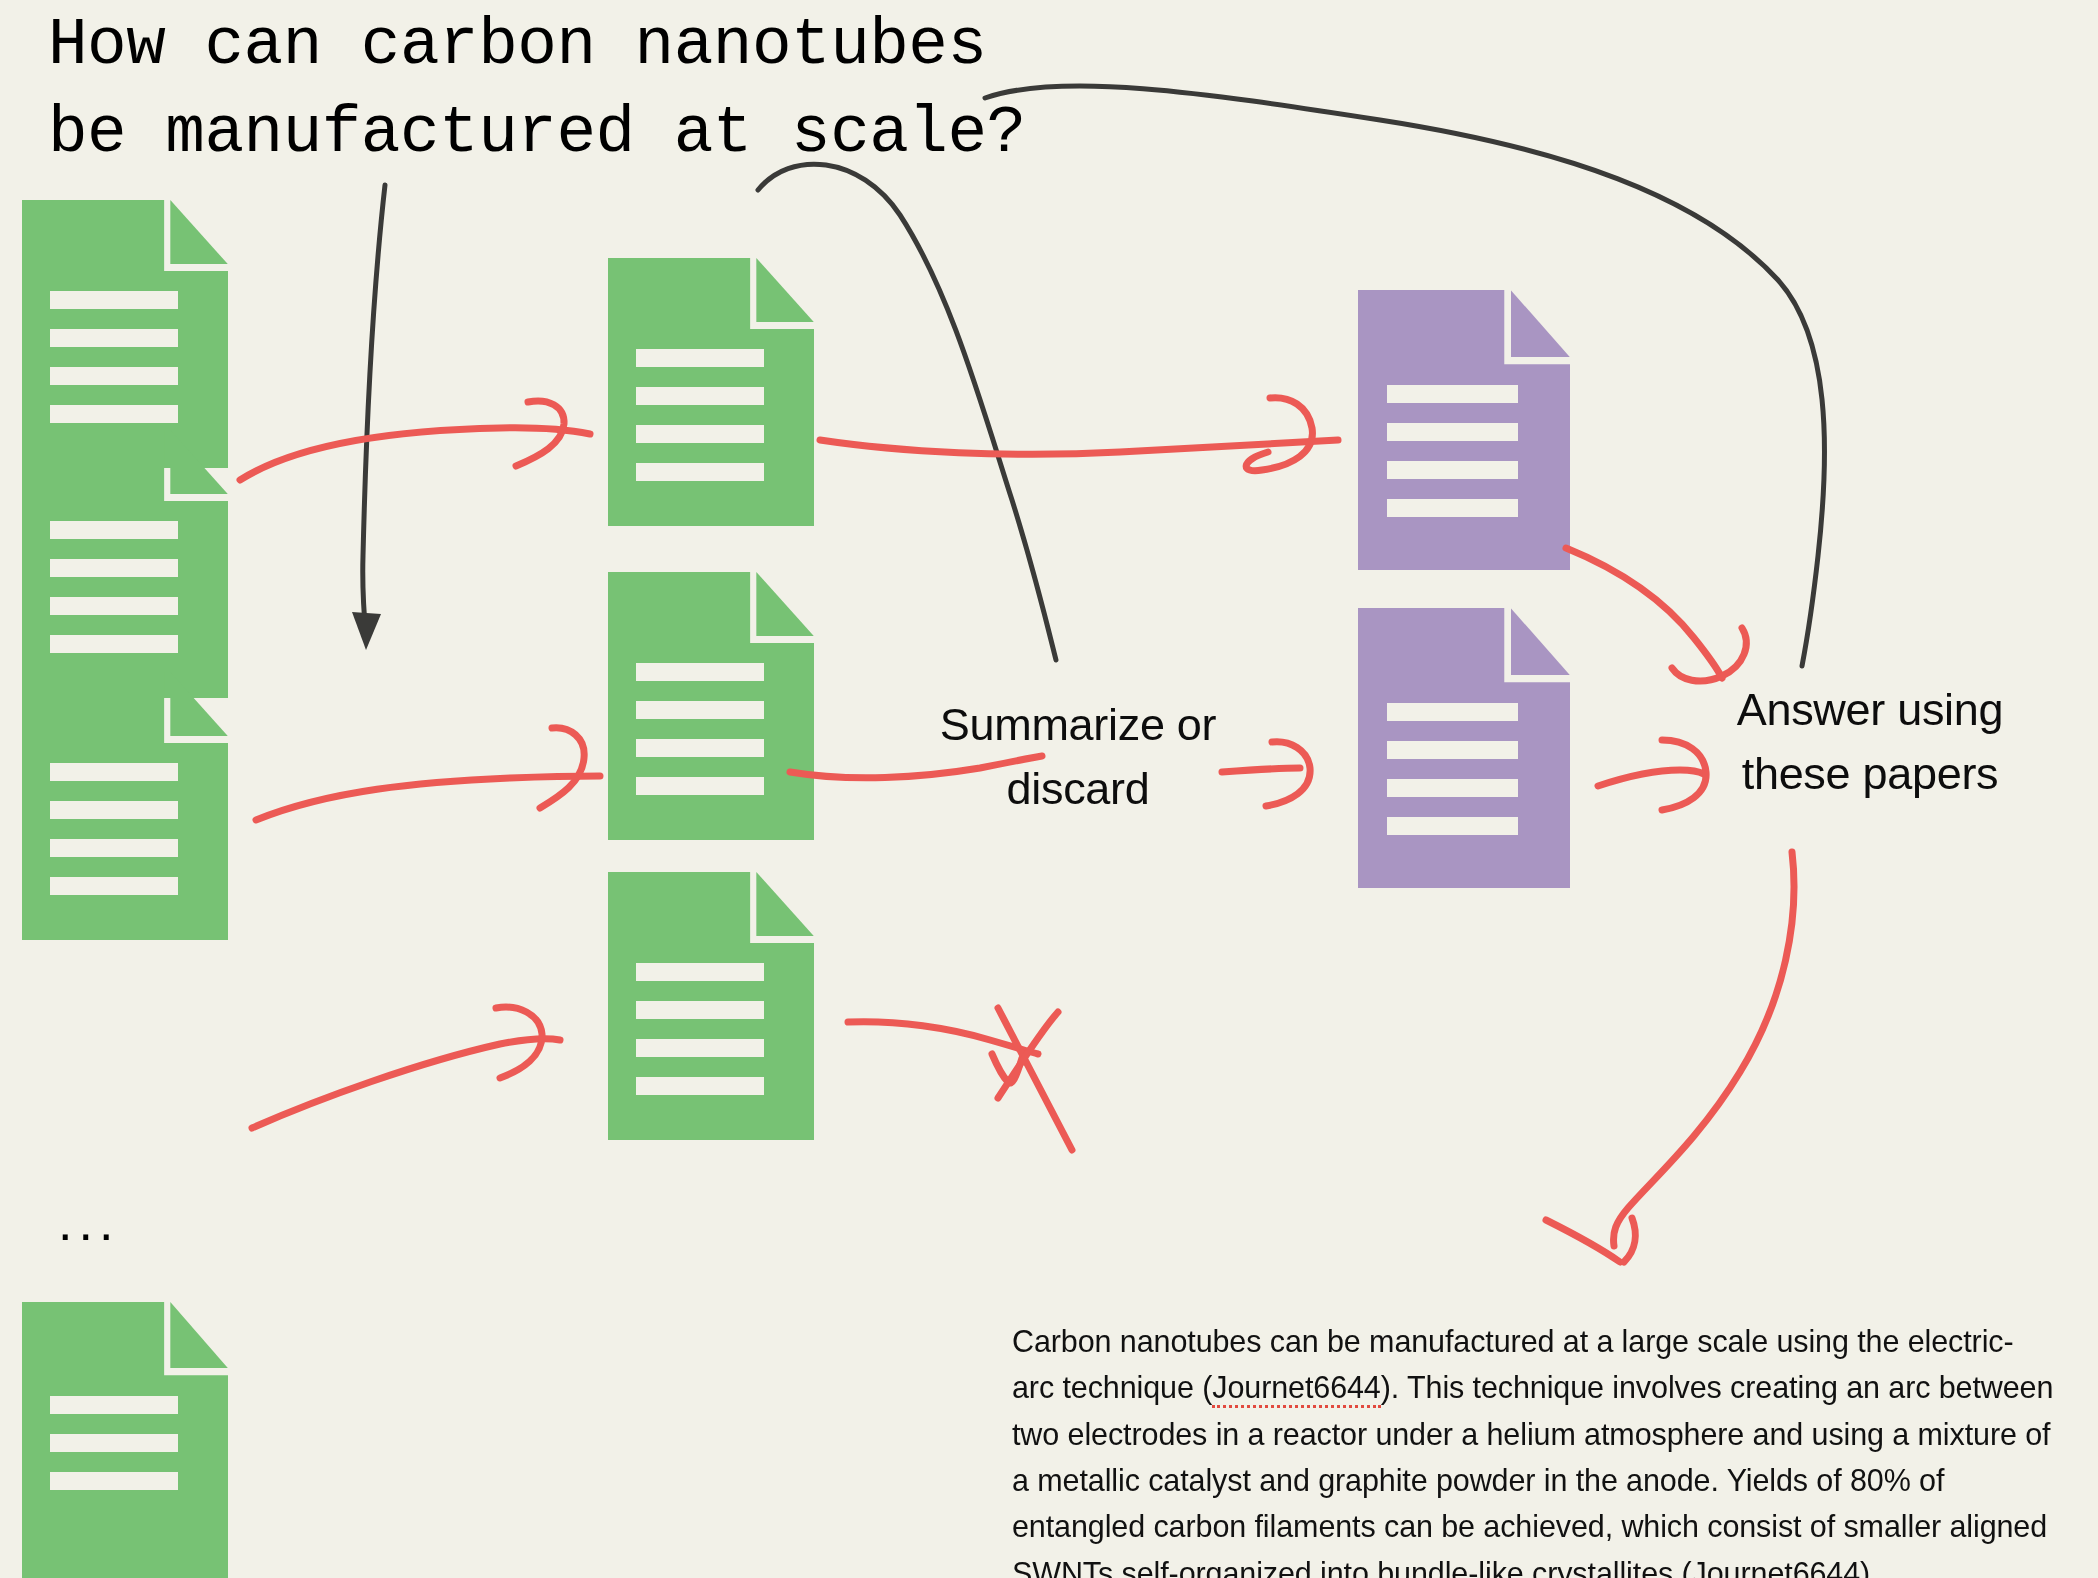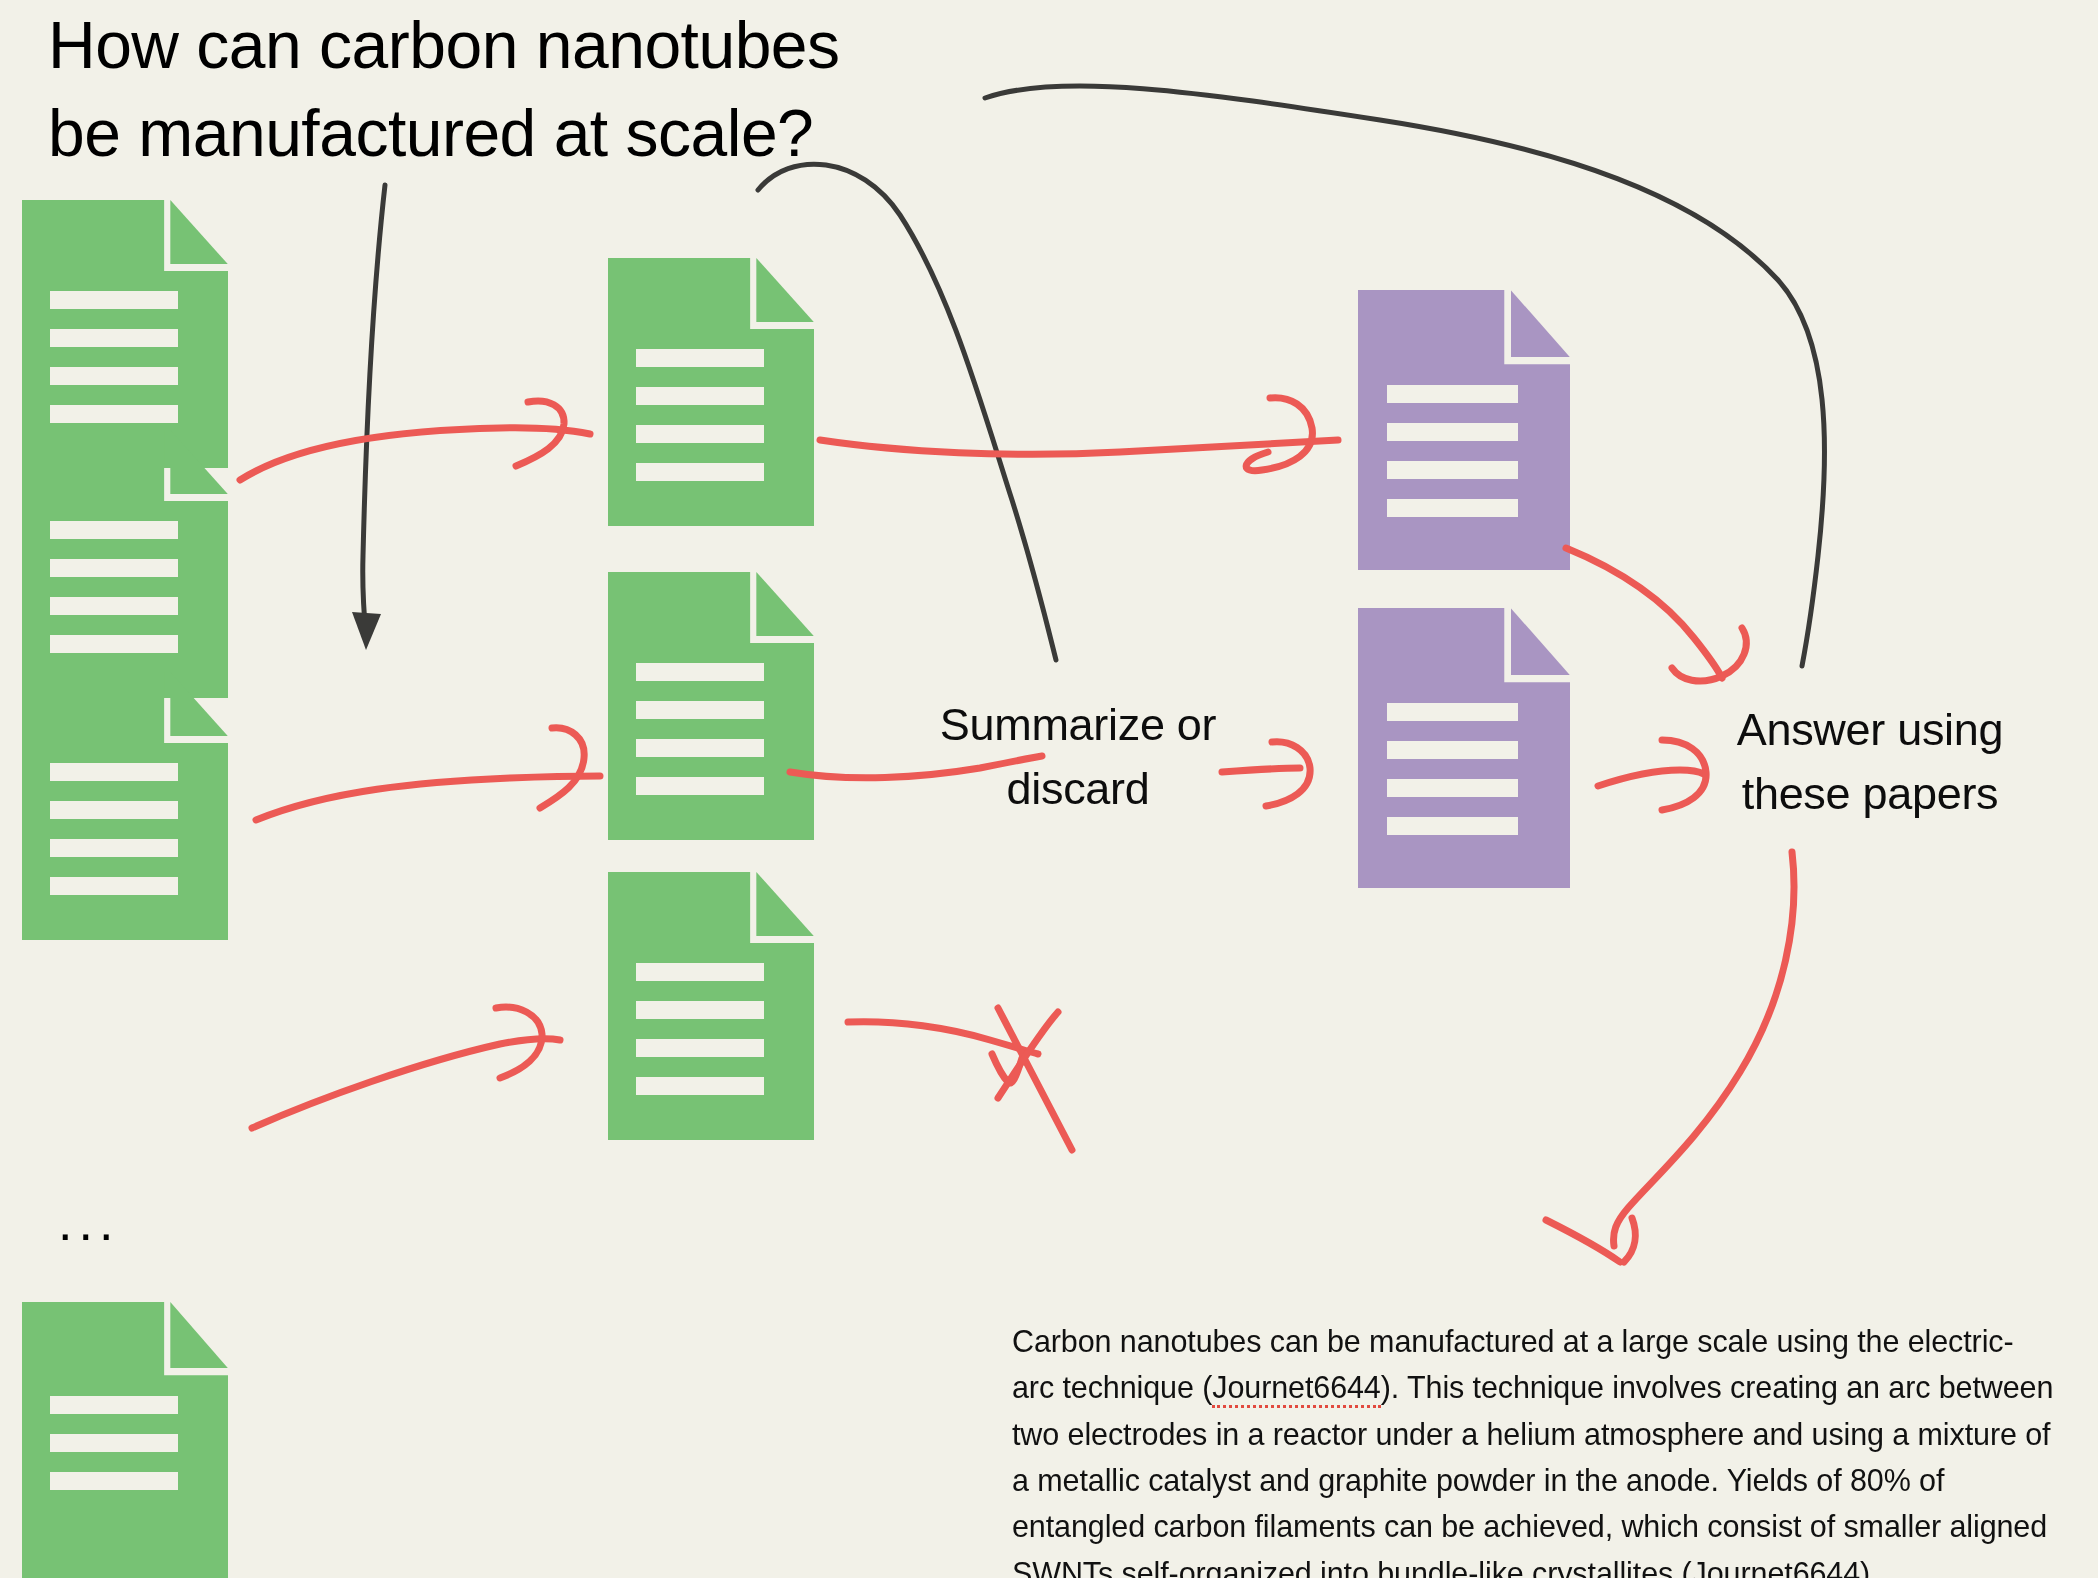--- a/index.html
+++ b/index.html
@@ -15,21 +15,21 @@
     overflow: hidden;
     font-family: "Liberation Sans", sans-serif;
   }
 
   
   #title {
     position: absolute;
     left: 48px;
     top: 2px;
     width: 1000px;
-    font-family: Liberation Sans, sans-serif;
+    font-family: Liberation Mono, monospace;
     font-size: 66px;
     line-height: 1.33;
     color: #000000;
     letter-spacing: -0.5px;
     white-space: pre-line;
   }
 
   
   .doc {
     position: absolute;
@@ -243,21 +243,21 @@
         <i></i>
         <i></i>
         <i></i>
     </div>
   </div>
 
 
   <div class="label" style="left:888px; top:693px; width:380px;">Summarize or
 discard</div>
 
-  <div class="label" style="left:1690px; top:698px; width:360px;">Answer using
+  <div class="label" style="left:1690px; top:678px; width:360px;">Answer using
 these papers</div>
 
   <div id="answer"><span>Carbon nanotubes can be manufactured at a large scale using the electric-arc technique (</span><span class="cite">Journet6644</span><span>). This technique involves creating an arc between two electrodes in a reactor under a helium atmosphere and using a mixture of a metallic catalyst and graphite powder in the anode. Yields of 80% of entangled carbon filaments can be achieved, which consist of smaller aligned SWNTs self-organized into bundle-like crystallites (</span><span class="cite">Journet6644</span><span>).</span></div>
 
   <svg id="ink" viewBox="0 0 2098 1578">
 
     <g>
       <path class="blackink" d="M 385 185 C 372 300, 366 430, 363 556 C 362 590, 364 615, 366 636"></path>
       <path class="blackhead" d="M 366 650 L 352 612 L 381 614 Z"></path>
     </g>

